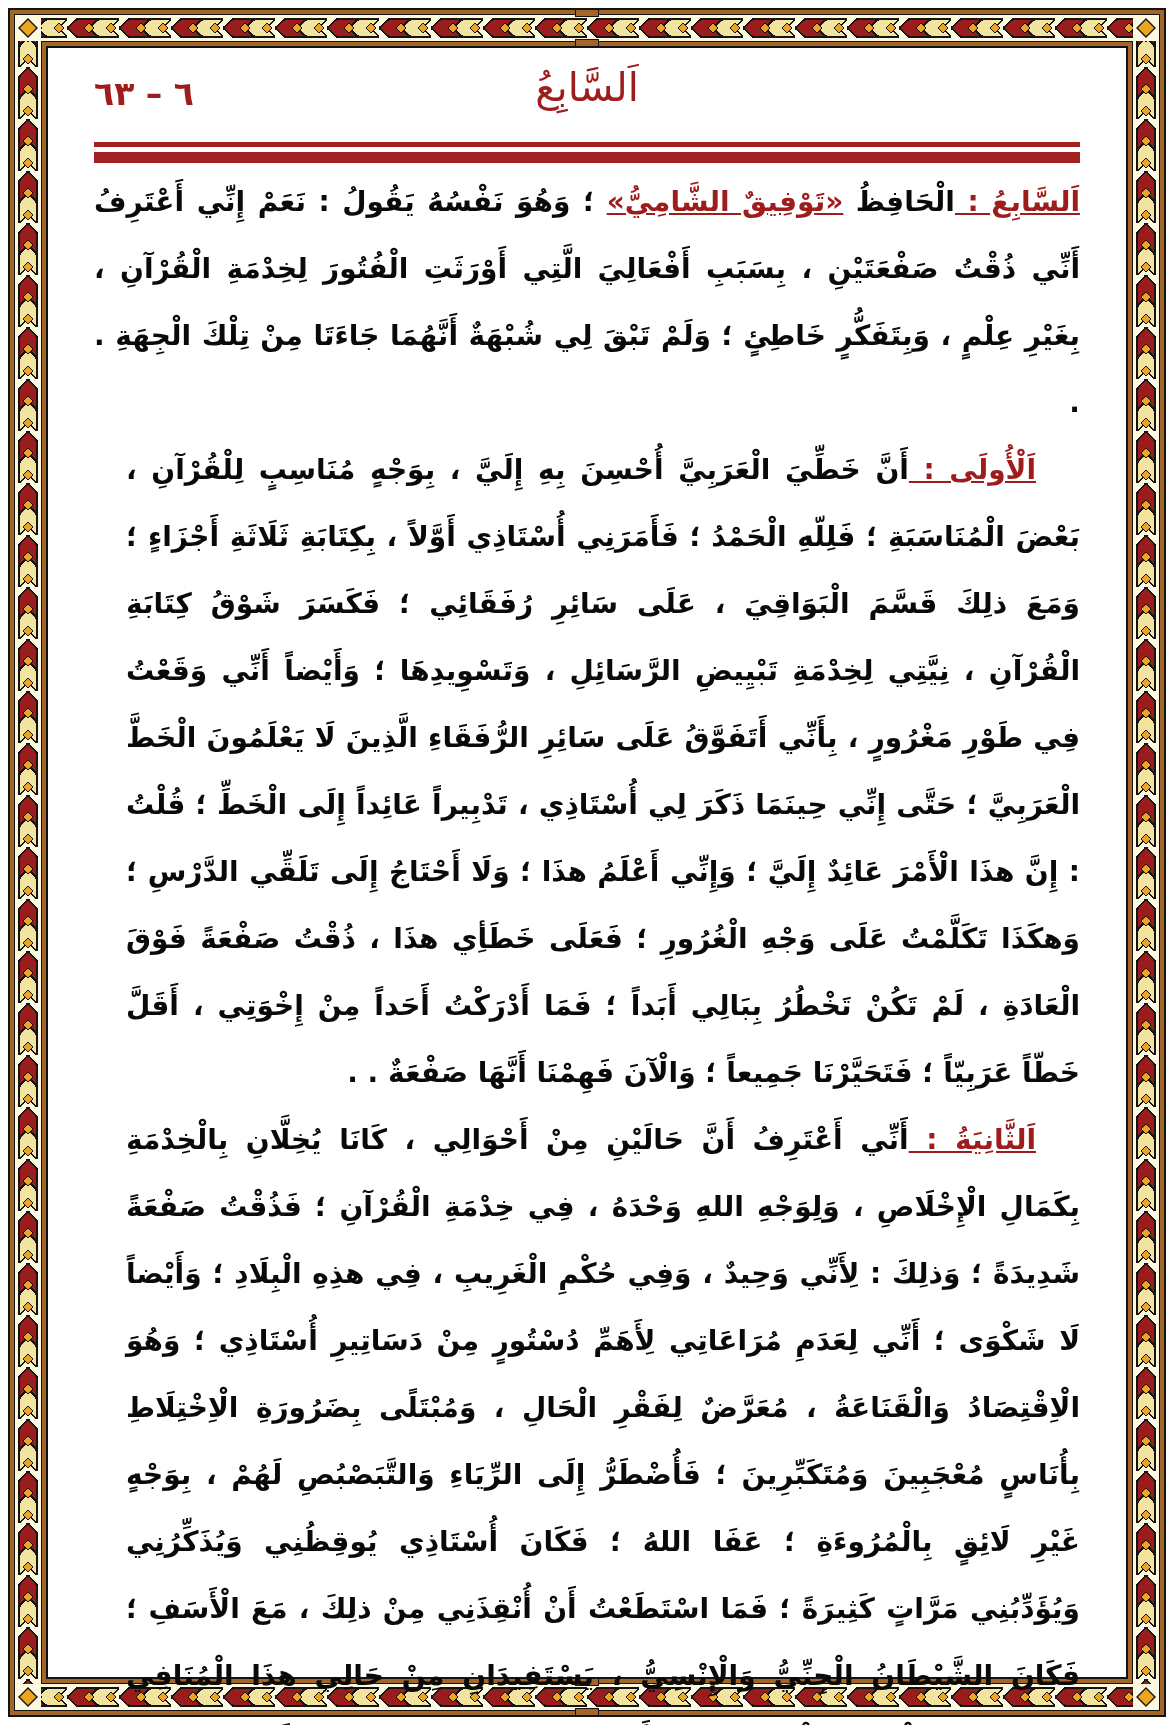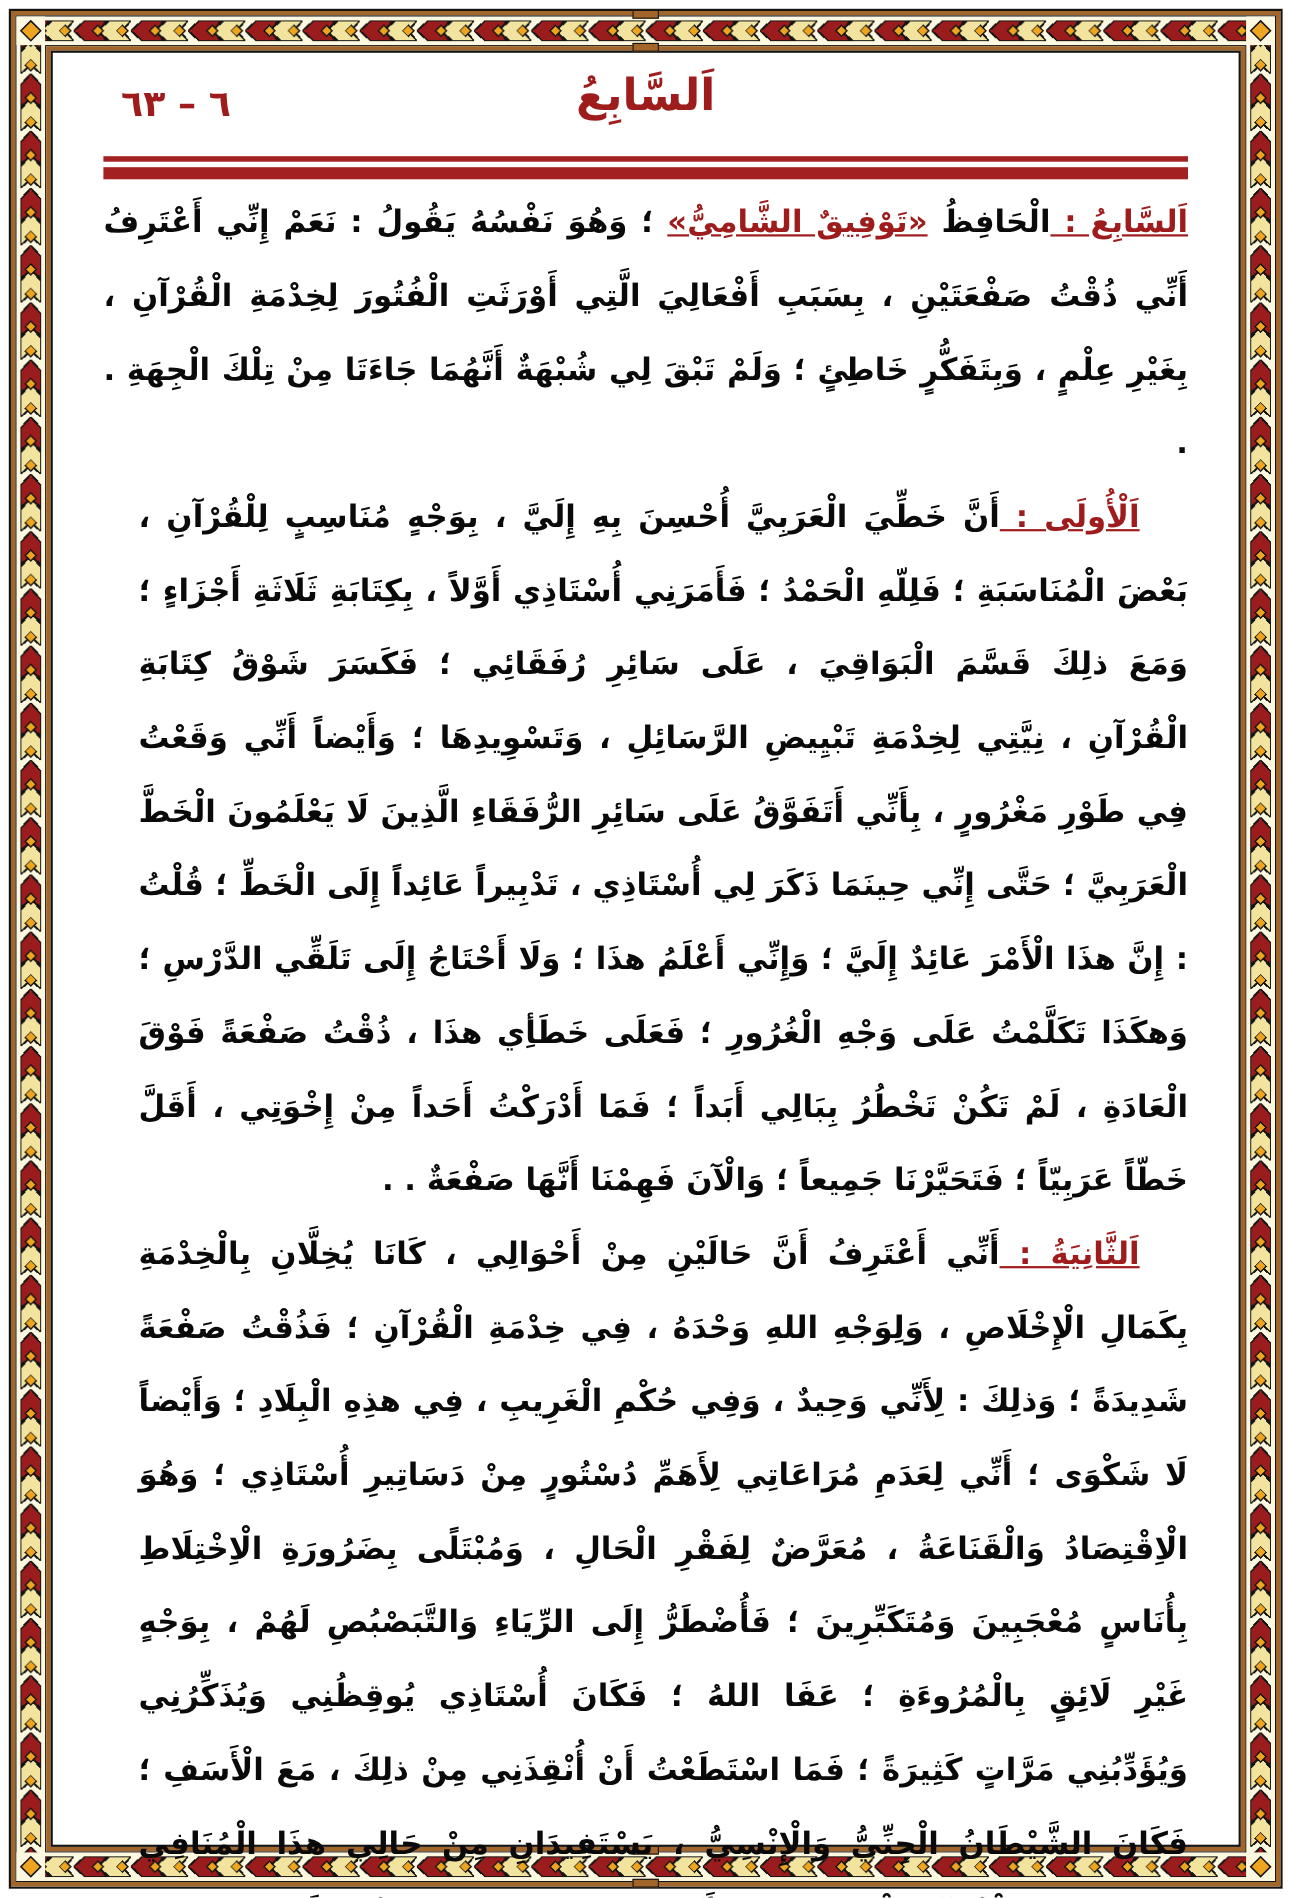--- a/index.html
+++ b/index.html
@@ -38,25 +38,25 @@
   .f-black-inner{position:absolute;inset:46px;border:2px solid var(--line);}
   .tab{position:absolute;left:50%;transform:translateX(-50%);width:24px;height:8px;
        background:var(--brown);border:1px solid var(--line);box-sizing:border-box;}
   .tab.t-out{top:9px;}  .tab.t-in{top:39px;}
   .tab.b-out{bottom:9px;}.tab.b-in{bottom:39px;}
 
   
   .content{position:absolute;inset:48px;}
   .page-number{
     position:absolute;top:26px;left:46px;direction:rtl;
-    color:var(--red);font-size:33px;font-weight:700;letter-spacing:1px;margin-left:16px;
+    color:var(--red);font-size:33px;font-weight:700;letter-spacing:1px;
   }
   .page-title{
     position:absolute;top:16px;left:0;right:0;text-align:center;
-    color:var(--red);font-size:40px;font-weight:700;
+    color:var(--red);font-size:40px;font-weight:400;
   }
   .rules{position:absolute;top:94px;left:46px;right:46px;}
   .rule-thin{height:5px;background:var(--rule);}
   .rule-gap{height:5px;}
   .rule-thick{height:11px;background:var(--rule);}
 
   .body-text{
     position:absolute;top:120px;left:46px;right:46px;
     direction:rtl;text-align:justify;
     color:var(--ink);font-size:28px;font-weight:700;line-height:67px;

